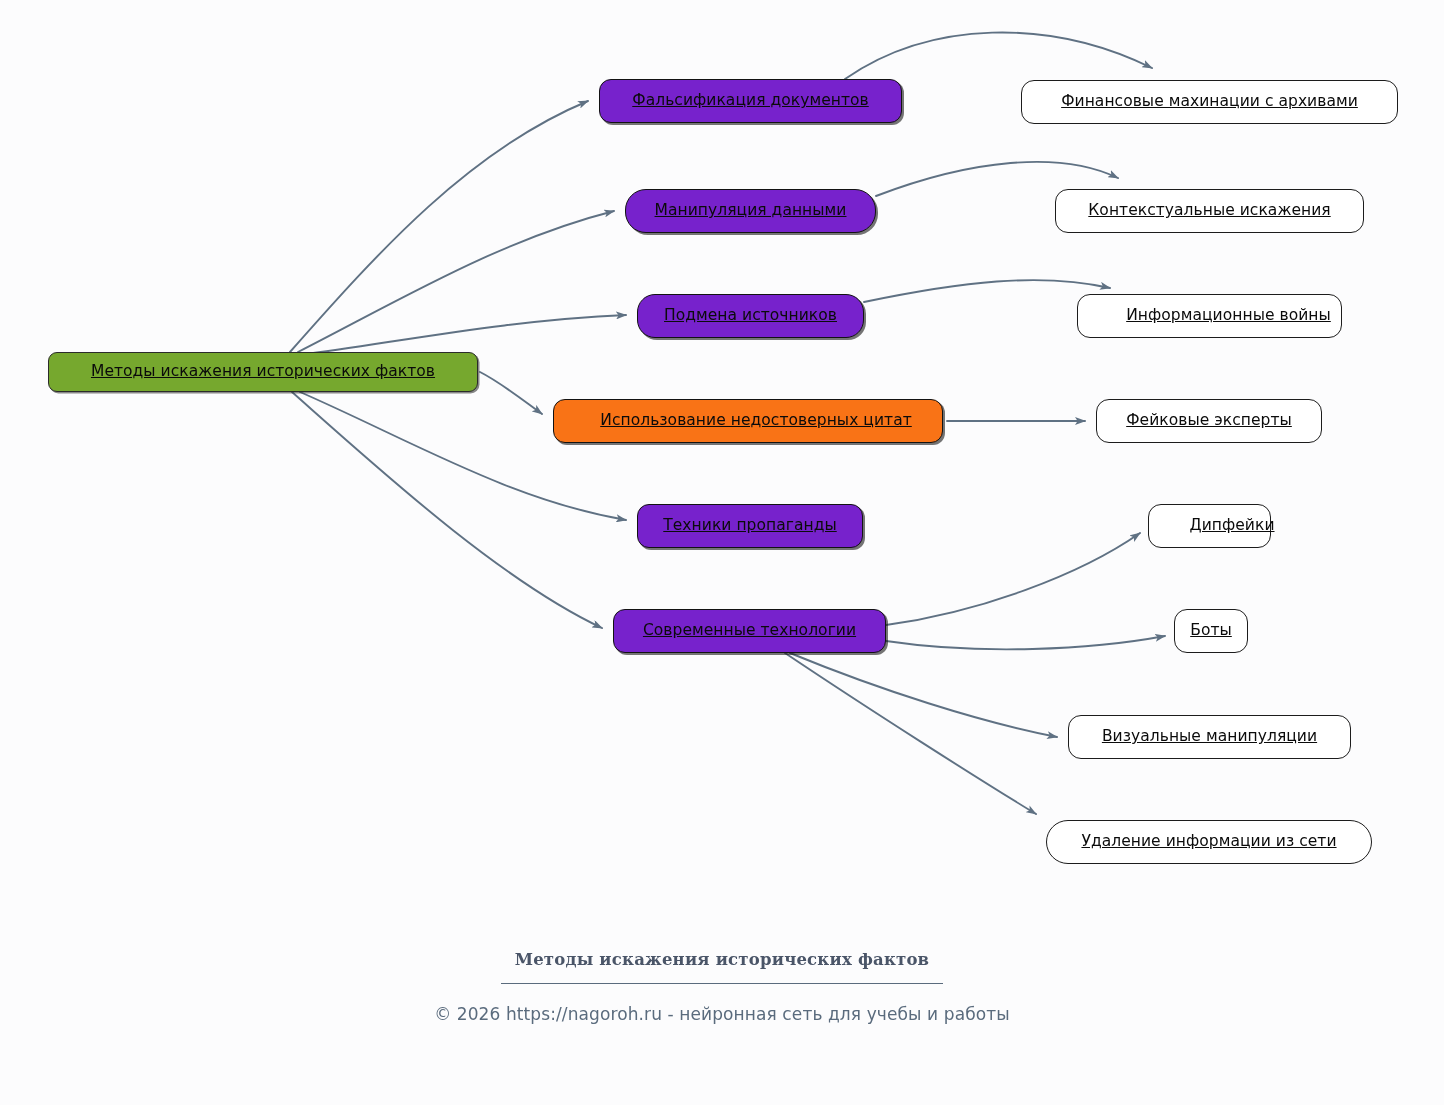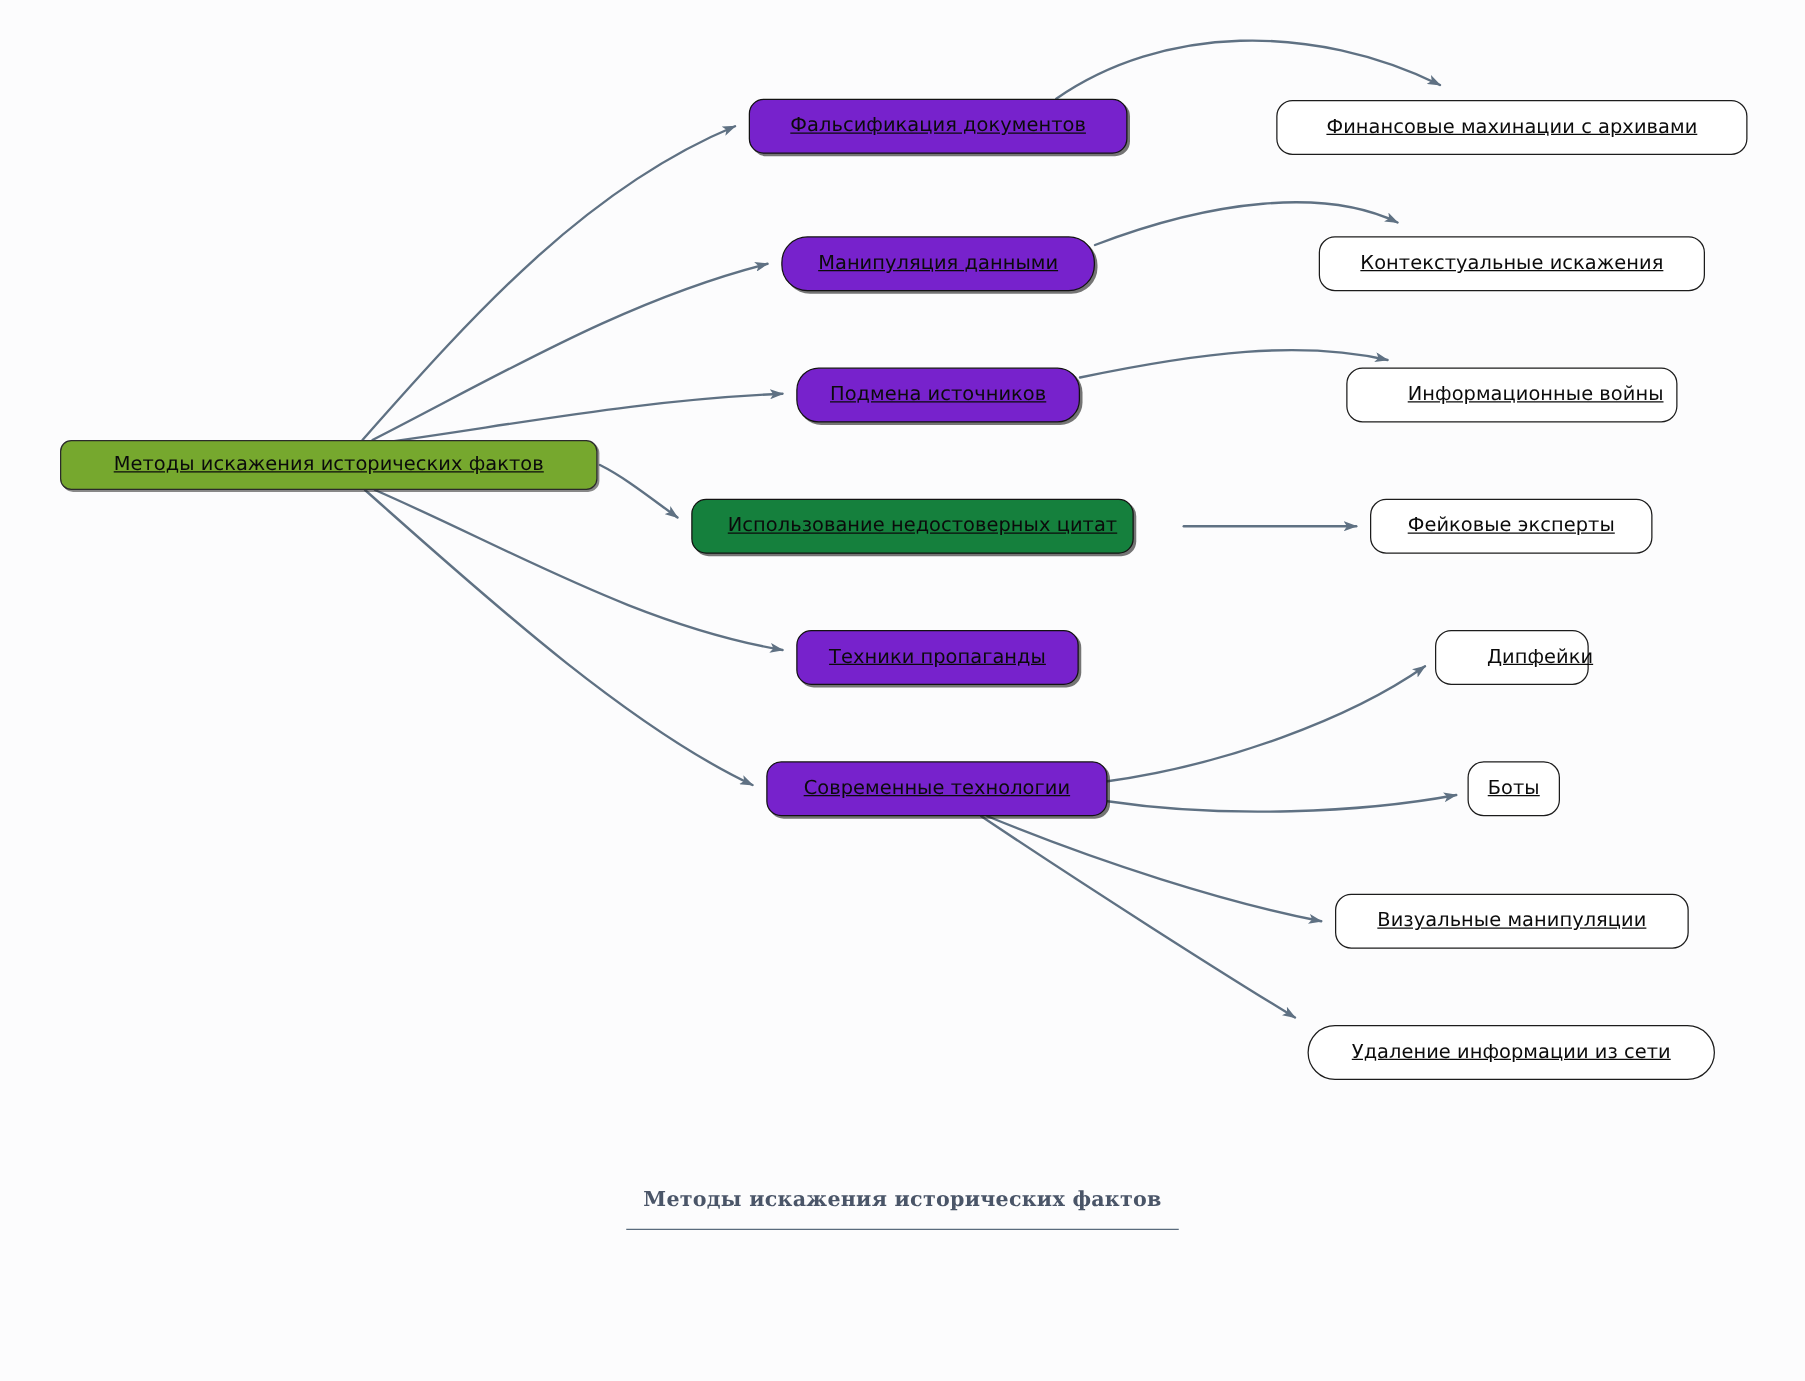--- a/index.html
+++ b/index.html
@@ -127,21 +127,21 @@
       </div>
       <div class="node node-branch" style="left: 599px; top: 79px; width: 303px; height: 44px; background: rgb(119, 34, 204);">
         <span class="node-label">Фальсификация документов</span>
       </div>
       <div class="node node-branch" style="left: 625px; top: 189px; width: 251px; height: 44px; background: rgb(119, 34, 204); border-radius: 21px;">
         <span class="node-label">Манипуляция данными</span>
       </div>
       <div class="node node-branch" style="left: 637px; top: 294px; width: 227px; height: 44px; background: rgb(119, 34, 204); border-radius: 18px;">
         <span class="node-label">Подмена источников</span>
       </div>
-      <div class="node node-branch" style="left: 553px; top: 399px; width: 354px; height: 44px; background: #15803d; padding-left: 16px;">
+      <div class="node node-branch" style="left: 553px; top: 399px; width: 390px; height: 44px; background: #f97316; padding-left: 16px;">
         <span class="node-label">Использование недостоверных цитат</span>
       </div>
       <div class="node node-branch" style="left: 637px; top: 504px; width: 226px; height: 44px; background: rgb(119, 34, 204);">
         <span class="node-label">Техники пропаганды</span>
       </div>
       <div class="node node-branch" style="left: 613px; top: 609px; width: 273px; height: 44px; background: rgb(119, 34, 204);">
         <span class="node-label">Современные технологии</span>
       </div>
       <div class="node node-leaf" style="left: 1021px; top: 80px; width: 377px; height: 44px; background: rgb(255, 255, 255);">
         <span class="node-label">Финансовые махинации с архивами</span>
@@ -165,15 +165,16 @@
         <span class="node-label">Визуальные манипуляции</span>
       </div>
       <div class="node node-leaf" style="left: 1046px; top: 820px; width: 326px; height: 44px; background: rgb(255, 255, 255); border-radius: 22px;">
         <span class="node-label">Удаление информации из сети</span>
       </div>
     </div>
 
   <div id="footer" style="top: 950px;">
     <div id="footer-title" style="color: rgb(74, 85, 104);">Методы искажения исторических фактов</div>
     <div id="footer-divider" style="border-top-color: rgb(90, 107, 125);"></div>
+    <div id="footer-copyright" style="color: rgb(90, 107, 125);">© 2026 https://nagoroh.ru - нейронная сеть для учебы и работы</div>
   </div>
 
 </div>
 
 </body></html>

